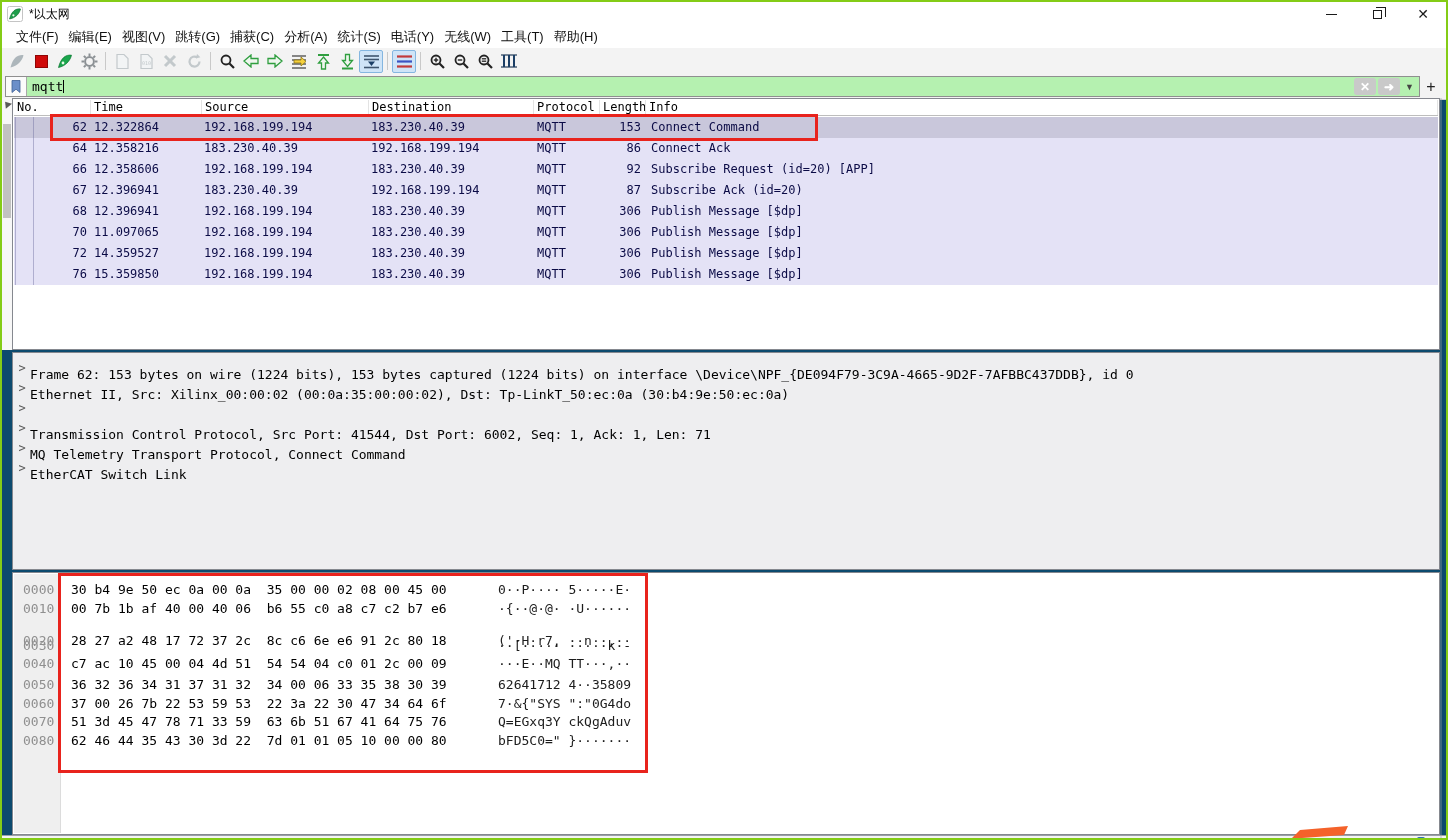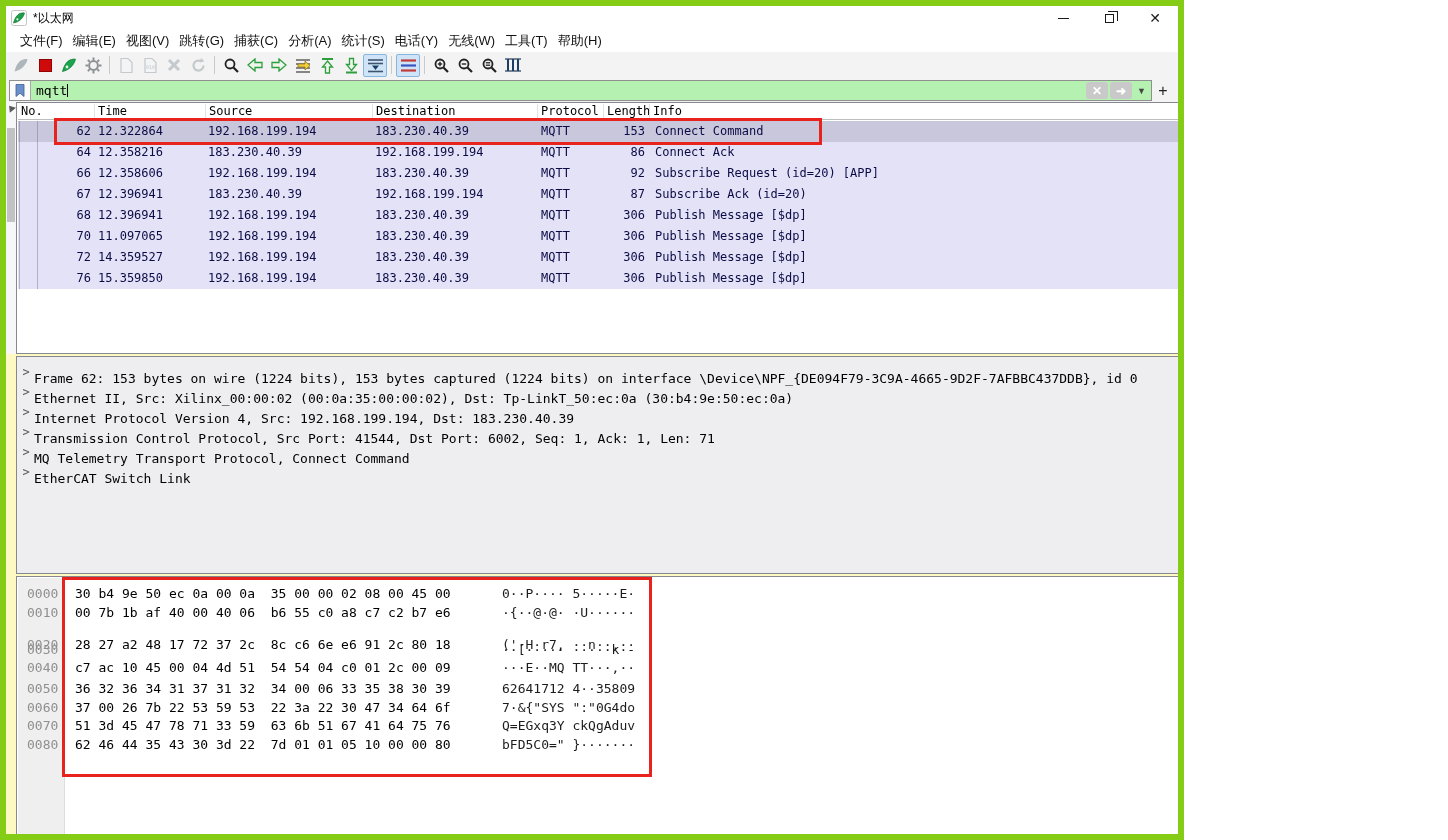--- a/index.html
+++ b/index.html
@@ -1,20 +1,20 @@
 <!DOCTYPE html>
 <html><head>
 <meta charset="utf-8">
 <style>
   * { margin:0; padding:0; box-sizing:border-box; }
   body { background:#fff; }
   #window {
-    position:relative; width:1184px; height:840px; background:#fef9c3;
+    position:relative; width:1448px; height:840px; background:#0c4a6e;
     font-family:"Liberation Sans", sans-serif; overflow:hidden;
-    border:6px solid #84cc16;
+    border:2px solid #84cc16;
   }
 
   
   .titlebar { position:absolute; top:0; left:0; right:0; height:24px; background:#fff; display:flex; align-items:center; }
   .app-icon { width:16px; height:16px; margin:0 6px 0 5px; }
   .title-text { font-size:12px; color:#000; }
   .win-controls { position:absolute; right:0; top:0; height:24px; display:flex; }
   .win-btn { width:46px; height:24px; display:flex; align-items:center; justify-content:center; }
   .glyph-min { width:11px; height:1px; background:#1a1a1a; }
   .glyph-max { width:9px; height:9px; border:1px solid #1a1a1a; position:relative; }
@@ -405,21 +405,20 @@
     <div class="dline" style="top:5px">
         <span class="dchev">&gt;</span>
         <span class="dtext">Frame 62: 153 bytes on wire (1224 bits), 153 bytes captured (1224 bits) on interface \Device\NPF_{DE094F79-3C9A-4665-9D2F-7AFBBC437DDB}, id 0</span>
       </div>
     <div class="dline" style="top:25px">
         <span class="dchev">&gt;</span>
         <span class="dtext">Ethernet II, Src: Xilinx_00:00:02 (00:0a:35:00:00:02), Dst: Tp-LinkT_50:ec:0a (30:b4:9e:50:ec:0a)</span>
       </div>
     <div class="dline" style="top:45px">
         <span class="dchev">&gt;</span>
-        <span class="dtext">Internet Protocol Version 4, Src: 192.168.199.194, Dst: 183.230.40.39</span>
       </div>
     <div class="dline" style="top:65px">
         <span class="dchev">&gt;</span>
         <span class="dtext">Transmission Control Protocol, Src Port: 41544, Dst Port: 6002, Seq: 1, Ack: 1, Len: 71</span>
       </div>
     <div class="dline" style="top:85px">
         <span class="dchev">&gt;</span>
         <span class="dtext">MQ Telemetry Transport Protocol, Connect Command</span>
       </div>
     <div class="dline" style="top:105px">

